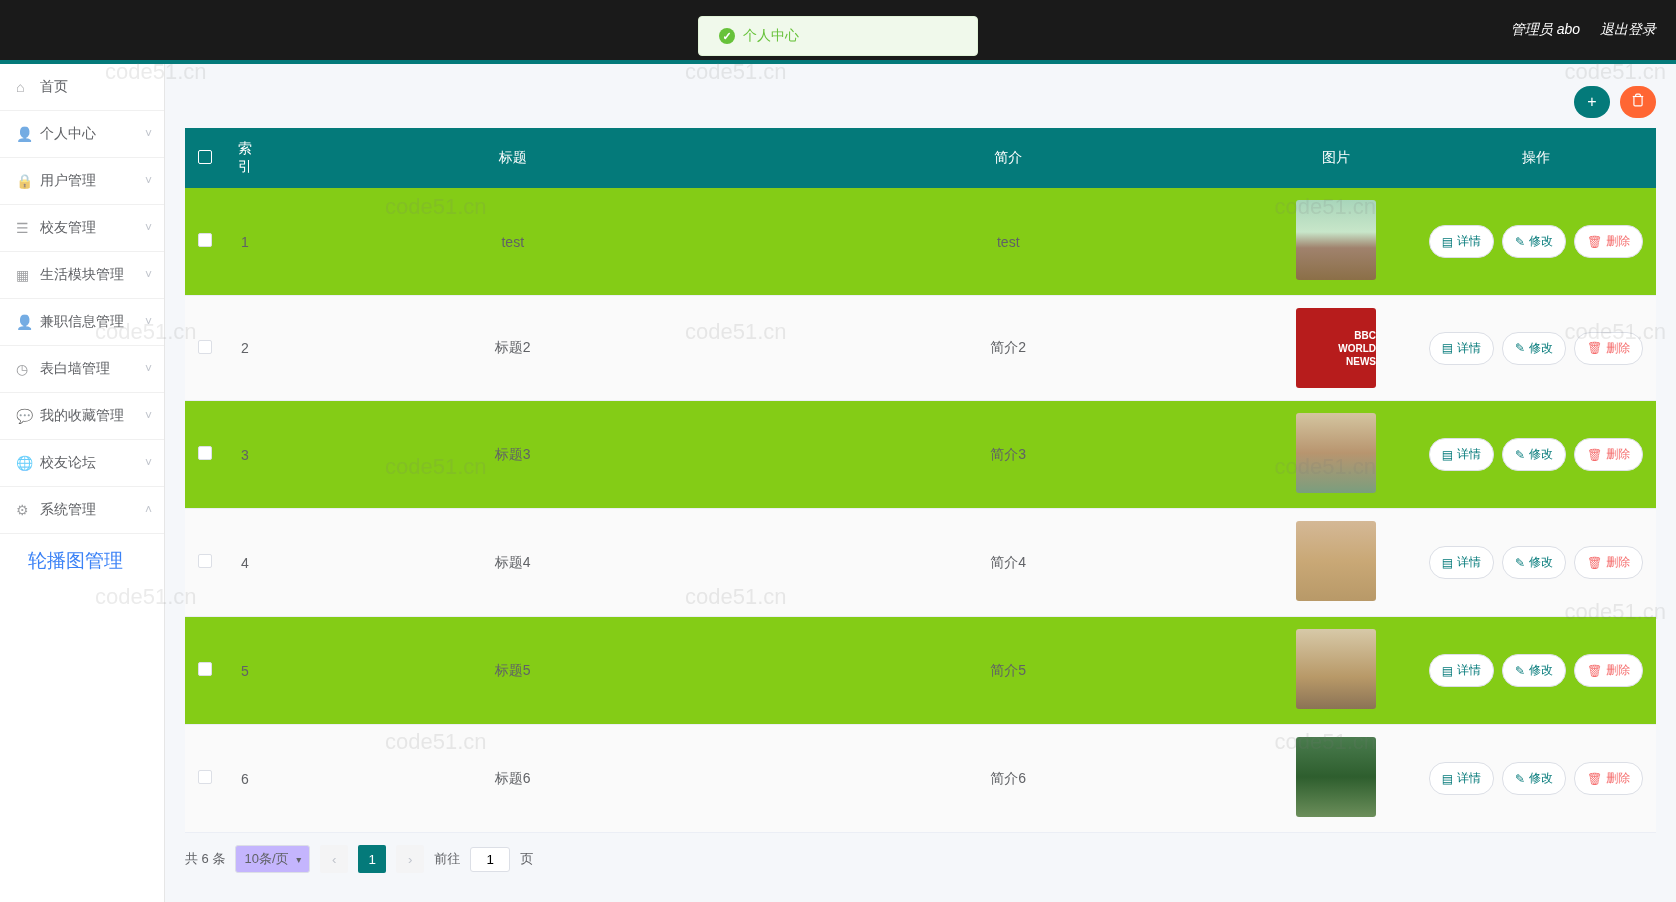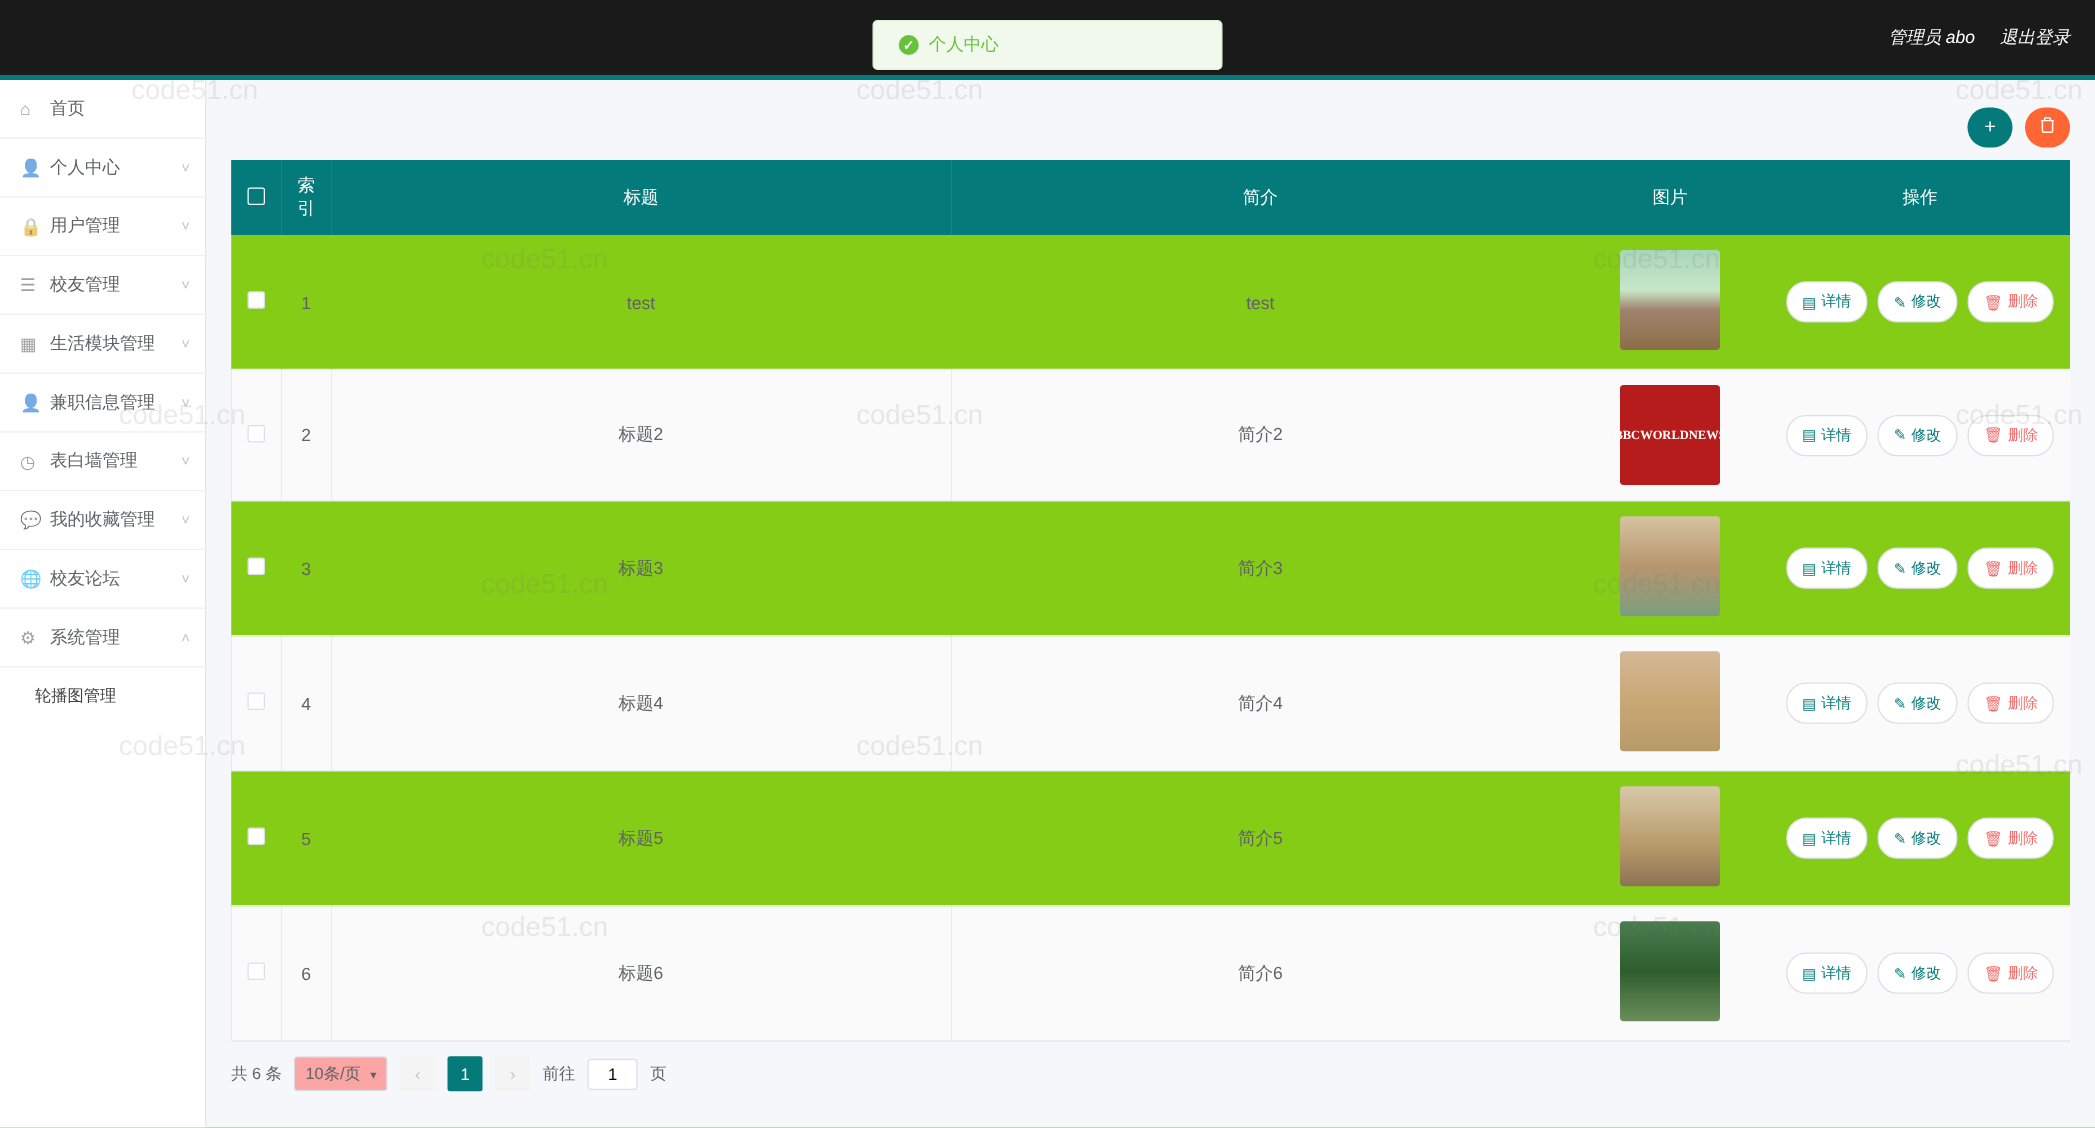--- a/index.html
+++ b/index.html
@@ -8,45 +8,45 @@
 .header-right { display: flex; gap: 20px; }
 .header-right span { cursor: pointer; font-style: italic; }
 .toast { position: absolute; left: 50%; transform: translateX(-50%); top: 16px; background: #f0f9eb; border: 1px solid #e1f3d8; border-radius: 4px; padding: 10px 20px; display: flex; align-items: center; gap: 8px; color: #67c23a; min-width: 280px; }
 .toast-icon { width: 16px; height: 16px; border-radius: 50%; background: #67c23a; color: #fff; display: inline-flex; align-items: center; justify-content: center; font-size: 11px; font-weight: bold; }
 .sub-header { background: #047a7a; height: 4px; }
 .layout { display: flex; min-height: calc(100vh - 64px); }
 .sidebar { width: 165px; background: #fff; border-right: 1px solid #e6e6e6; }
 .menu-item { display: flex; align-items: center; padding: 14px 16px; color: #606266; cursor: pointer; border-bottom: 1px solid #f0f0f0; position: relative; font-size: 14px; }
 .menu-icon { width: 16px; margin-right: 8px; opacity: 0.6; }
 .menu-arrow { position: absolute; right: 12px; font-size: 12px; color: #c0c4cc; }
-.submenu-item { padding: 14px 16px 14px 28px; color: #404040; cursor: pointer; font-size: 13px; }
+.submenu-item { padding: 14px 16px 14px 28px; color: #3b82f6; cursor: pointer; font-size: 19px; }
 .content { flex: 1; padding: 22px 20px; position: relative; }
 .action-bar { display: flex; justify-content: flex-end; gap: 10px; margin-bottom: 10px; }
 .btn-circle { width: 36px; height: 32px; border-radius: 16px; border: none; display: inline-flex; align-items: center; justify-content: center; cursor: pointer; color: #fff; font-size: 16px; }
 .btn-add { background: #047a7a; }
 .btn-del { background: #ff6633; }
 .table { width: 100%; border-collapse: collapse; background: #84cc16; }
 .table thead th { background: #047a7a; color: #fff; padding: 12px 8px; text-align: center; font-weight: normal; font-size: 14px; }
 .table thead th:first-child { width: 40px; }
 .table thead th:nth-child(2) { width: 40px; }
 .table tbody td { padding: 12px 8px; text-align: center; border-bottom: 1px solid #ebeef5; height: 100px; vertical-align: middle; }
 .table tbody tr:nth-child(even) { background: #fafafa; }
 .checkbox { width: 14px; height: 14px; border: 1px solid #dcdfe6; border-radius: 2px; display: inline-block; cursor: pointer; background: #fff; }
 .thumb { width: 80px; height: 80px; display: inline-block; border-radius: 3px; }
 .t1 { background: linear-gradient(180deg, #a8d5ba 0%, #c8e6c9 40%, #a0826d 60%, #8b6f47 100%); }
-.t2 { background: #b71c1c; display: inline-flex; flex-direction: row; align-items: center; justify-content: center; color: #fff; font-size: 10px; line-height: 1.3; font-weight: bold; font-family: Liberation Serif, serif; }
+.t2 { background: #b71c1c; display: inline-flex; flex-direction: column; align-items: flex-end; justify-content: center; color: #fff; font-size: 10px; line-height: 1.3; font-weight: bold; }
 .t3 { background: linear-gradient(180deg, #d4c5a0 0%, #b8956f 50%, #7a9e7e 100%); }
 .t4 { background: linear-gradient(180deg, #d4b896 0%, #c9a876 50%, #b89968 100%); }
 .t5 { background: linear-gradient(180deg, #d7c9a8 0%, #b89968 60%, #8b7355 100%); }
 .t6 { background: linear-gradient(180deg, #4a7c4e 0%, #2e5e2e 50%, #6b8e5a 100%); }
 .row-actions { display: flex; gap: 8px; justify-content: center; }
 .btn-sm { padding: 7px 12px; border: 1px solid #dcdfe6; border-radius: 16px; background: #fff; color: #047a7a; cursor: pointer; font-size: 12px; display: inline-flex; align-items: center; gap: 4px; }
 .btn-sm-danger { color: #f56c6c; }
 .pagination { display: flex; align-items: center; gap: 10px; margin-top: 12px; color: #606266; font-size: 13px; }
-.page-select { padding: 4px 8px; border: 1px solid #dcdfe6; border-radius: 3px; background: #fca5a5; cursor: pointer; }
+.page-select { padding: 4px 8px; border: 1px solid #dcdfe6; border-radius: 3px; background: #c4b5fd; cursor: pointer; }
 .page-btn { width: 28px; height: 28px; border: none; background: #f4f4f5; color: #606266; border-radius: 2px; cursor: pointer; display: inline-flex; align-items: center; justify-content: center; }
 .page-btn.active { background: #047a7a; color: #fff; }
 .page-btn.disabled { color: #c0c4cc; cursor: not-allowed; }
 .page-input { width: 40px; padding: 4px; border: 1px solid #dcdfe6; border-radius: 3px; text-align: center; }
 .watermark { position: absolute; color: rgba(120,120,120,0.15); font-size: 22px; pointer-events: none; font-family: Arial; }
 .watermark-big { position: absolute; color: #cc3333; font-size: 36px; pointer-events: none; font-family: "SimSun", serif; left: 50%; top: 390px; transform: translateX(-50%); white-space: nowrap; }
 .img-col { width: 160px; }
 .op-col { width: 240px; }
 </style>
 </head>

